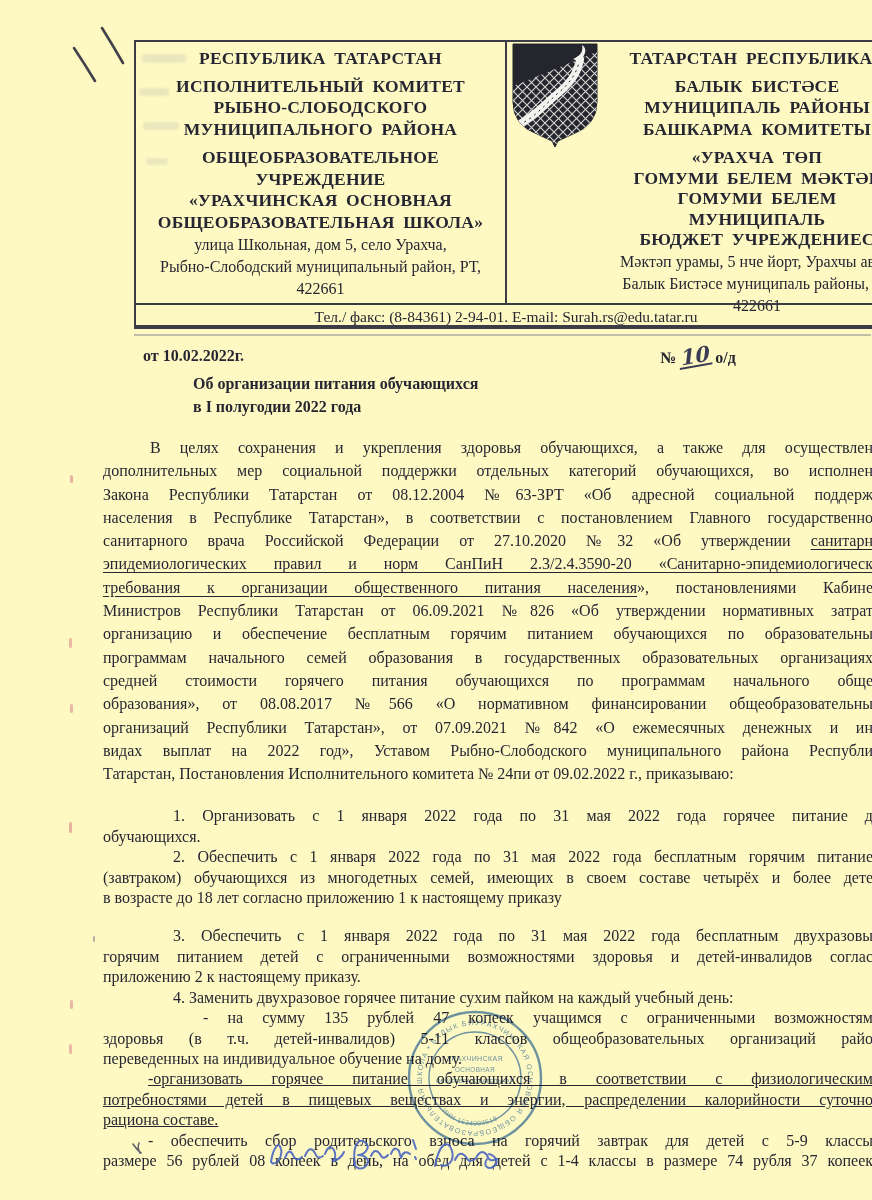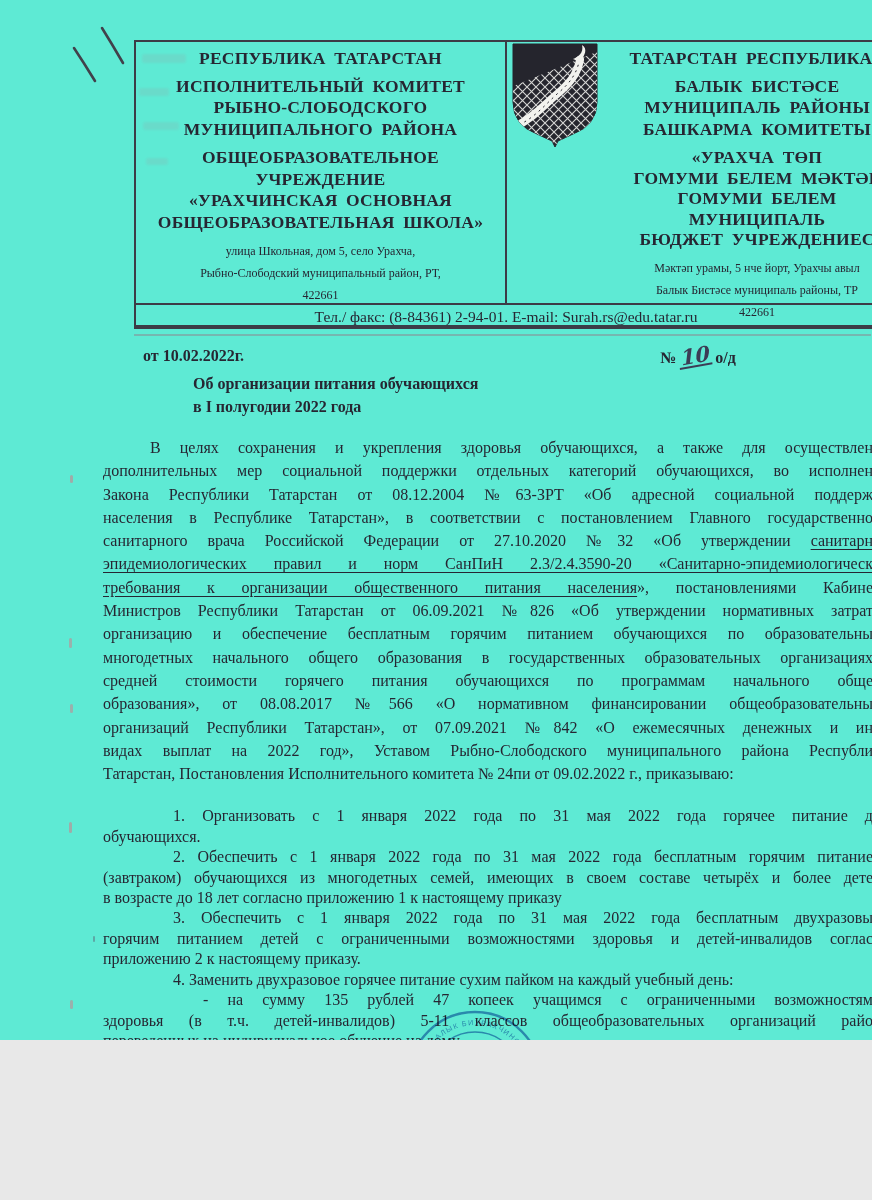--- a/index.html
+++ b/index.html
@@ -1,28 +1,28 @@
 <!DOCTYPE html>
 <html><head>
 <meta charset="utf-8">
 <style>
   html,body{margin:0;padding:0;background:#e8e8e8;}
-  .page{position:relative;width:872px;height:1040px;background:#5eead4;overflow:hidden;
+  .page{position:relative;width:872px;height:1200px;background:#fef9c3;overflow:hidden;
         font-family:"Liberation Serif",serif;color:#262632;margin:0 auto;}
   
   .hdr-box{position:absolute;left:134px;top:40px;width:871px;height:289px;
            border:2px solid #3c3c46;border-right:none;box-sizing:border-box;}
   .cell-left{position:absolute;left:0;top:0;width:371px;height:261px;border-right:2px solid #3c3c46;
              text-align:center;box-sizing:border-box;}
   .cell-right{position:absolute;left:373px;top:0;width:496px;height:261px;text-align:center;}
   .hb{font-weight:bold;font-size:17.5px;line-height:21.5px;word-spacing:4px;letter-spacing:.2px;}
   .t1{margin-top:6px;}
   .grp1{margin-top:6px;}
   .grp2{margin-top:7px;}
-  .addr{margin-top:7px;font-size:12px;line-height:22px;}
+  .addr{margin-top:1px;font-size:16px;line-height:22px;}
   .cell-right .grp2 .ln{line-height:20.5px;}
   .tel-row{position:absolute;left:0;top:261px;width:740px;height:24px;border-top:2px solid #3c3c46;
            border-bottom:2.5px solid #3c3c46;text-align:center;font-size:15.5px;line-height:23px;box-sizing:border-box;}
   .dbl{position:absolute;left:134px;top:334px;width:737px;height:1.5px;background:#8a8a92;opacity:.55;}
   .arms{position:absolute;left:509px;top:42px;}
   
   .date{position:absolute;left:143px;top:347px;font-weight:bold;font-size:16px;}
   .num{position:absolute;left:660px;top:347px;font-weight:bold;font-size:16px;}
   .hand{display:inline-block;font-family:"DejaVu Serif",serif;font-style:italic;font-weight:bold;
         font-size:21px;color:#3c3c55;transform:rotate(-10deg) skewX(-6deg);border-bottom:2px solid #3c3c55;
@@ -139,37 +139,37 @@
       <div class="para" style="line-height: 23.3px; margin-top: 0px;">
         <div class="bl j" style="text-indent: 47px;"><span>В целях сохранения и укрепления здоровья обучающихся, а также для осуществлен</span></div>
         <div class="bl j"><span>дополнительных мер социальной поддержки отдельных категорий обучающихся,  во исполнен</span></div>
         <div class="bl j"><span>Закона Республики Татарстан от 08.12.2004 №63-ЗРТ «Об адресной социальной поддерж</span></div>
         <div class="bl j"><span>населения в Республике Татарстан», в соответствии с постановлением Главного государственно</span></div>
         <div class="bl j"><span>санитарного врача Российской Федерации от 27.10.2020 №32 «Об утверждении </span><span class="u">санитарн</span></div>
         <div class="bl j"><span class="u">эпидемиологических правил и норм СанПиН 2.3/2.4.3590-20 «Санитарно-эпидемиологическ</span></div>
         <div class="bl j"><span class="u">требования к организации общественного питания населения</span><span>», постановлениями Кабине</span></div>
         <div class="bl j"><span>Министров Республики Татарстан от 06.09.2021 №826 «Об утверждении нормативных затрат</span></div>
         <div class="bl j"><span>организацию и обеспечение бесплатным горячим питанием обучающихся по образовательны</span></div>
-        <div class="bl j"><span>многодетных начального общего образования в государственных образовательных организациях</span></div>
+        <div class="bl j"><span>программам начального семей образования в государственных образовательных организациях</span></div>
         <div class="bl j"><span>средней стоимости горячего питания обучающихся по программам начального обще</span></div>
         <div class="bl j"><span>образования», от 08.08.2017 №566 «О нормативном финансировании общеобразовательны</span></div>
         <div class="bl j"><span>организаций Республики Татарстан», от 07.09.2021 №842 «О ежемесячных денежных и ин</span></div>
         <div class="bl j"><span>видах выплат на 2022 год», Уставом Рыбно-Слободского муниципального района Республи</span></div>
         <div class="bl nj"><span>Татарстан,  Постановления Исполнительного комитета № 24пи от 09.02.2022 г., приказываю:</span></div>
       </div>
       <div class="para" style="line-height: 20.4px; margin-top: 21px;">
         <div class="bl j" style="text-indent: 70px;"><span>1. Организовать с 1 января 2022 года по 31 мая 2022 года горячее питание д</span></div>
         <div class="bl nj"><span>обучающихся.</span></div>
       </div>
       <div class="para" style="line-height: 20.4px; margin-top: 0px;">
         <div class="bl j" style="text-indent: 70px;"><span>2. Обеспечить с 1 января 2022 года по 31 мая 2022 года бесплатным горячим питание</span></div>
         <div class="bl j"><span>(завтраком) обучающихся из многодетных семей, имеющих в своем составе четырёх и более дете</span></div>
         <div class="bl nj"><span>в возрасте до 18 лет согласно приложению 1 к настоящему приказу</span></div>
       </div>
-      <div class="para" style="line-height: 20.4px; margin-top: 0px;">
+      <div class="para" style="line-height: 20.4px; margin-top: 18px;">
         <div class="bl j" style="text-indent: 70px;"><span>3. Обеспечить с 1 января 2022 года по 31 мая 2022 года бесплатным двухразовы</span></div>
         <div class="bl j"><span>горячим питанием детей с ограниченными возможностями здоровья и детей-инвалидов соглас</span></div>
         <div class="bl nj"><span>приложению 2 к настоящему приказу.</span></div>
       </div>
       <div class="para" style="line-height: 20.4px; margin-top: 0px;">
         <div class="bl nj" style="text-indent: 70px;"><span>4.  Заменить двухразовое горячее питание сухим пайком на каждый учебный день:</span></div>
       </div>
       <div class="para" style="line-height: 20.4px; margin-top: 0px;">
         <div class="bl j" style="text-indent: 100px;"><span>- на сумму 135 рублей 47 копеек учащимся с ограниченными возможностям</span></div>
         <div class="bl j"><span>здоровья (в т.ч. детей-инвалидов) 5-11 классов общеобразовательных организаций райо</span></div>

